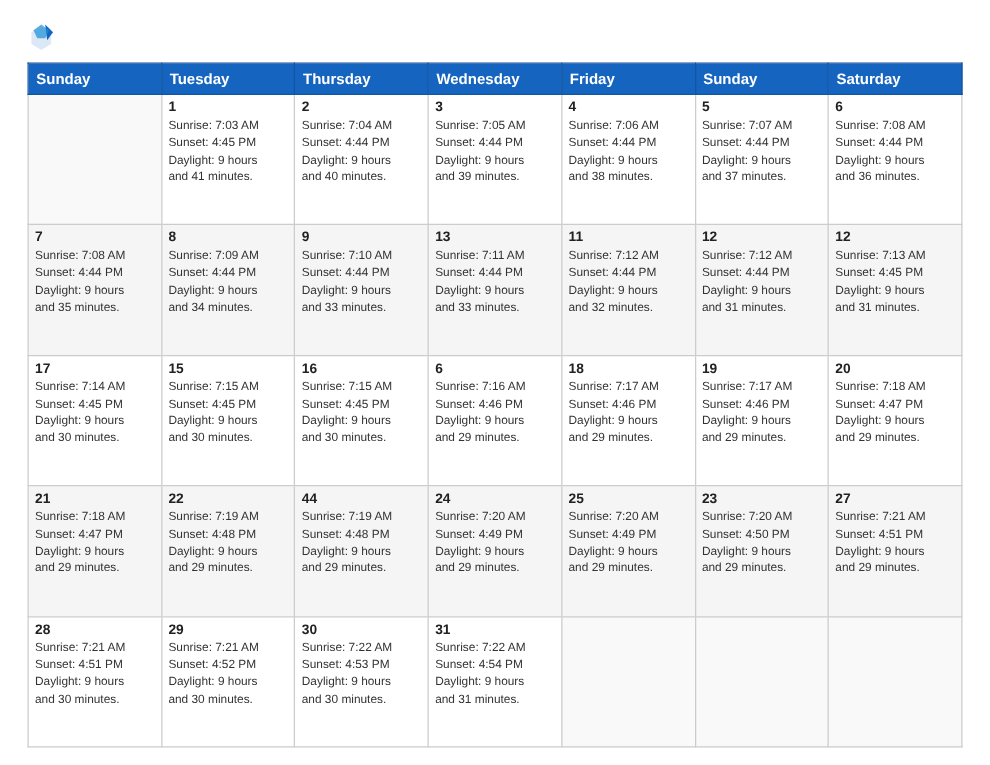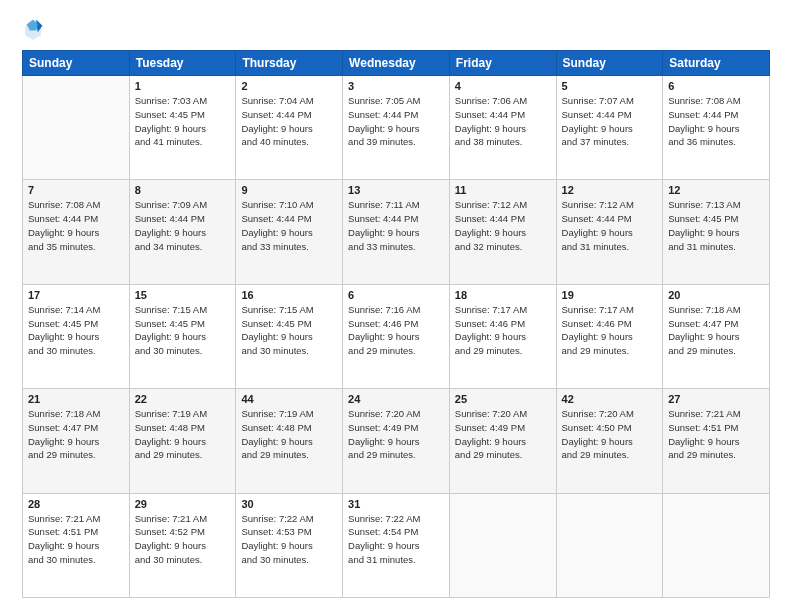--- a/index.html
+++ b/index.html
@@ -234,21 +234,21 @@
           </td>
           <td>
             <div class="day-num">24</div>
             <div class="day-info">Sunrise: 7:20 AM<br>Sunset: 4:49 PM<br>Daylight: 9 hours<br>and 29 minutes.</div>
           </td>
           <td>
             <div class="day-num">25</div>
             <div class="day-info">Sunrise: 7:20 AM<br>Sunset: 4:49 PM<br>Daylight: 9 hours<br>and 29 minutes.</div>
           </td>
           <td>
-            <div class="day-num">42</div>
+            <div class="day-num">23</div>
             <div class="day-info">Sunrise: 7:20 AM<br>Sunset: 4:50 PM<br>Daylight: 9 hours<br>and 29 minutes.</div>
           </td>
           <td>
             <div class="day-num">27</div>
             <div class="day-info">Sunrise: 7:21 AM<br>Sunset: 4:51 PM<br>Daylight: 9 hours<br>and 29 minutes.</div>
           </td>
         </tr>
         <tr class="row-white">
           <td>
             <div class="day-num">28</div>

